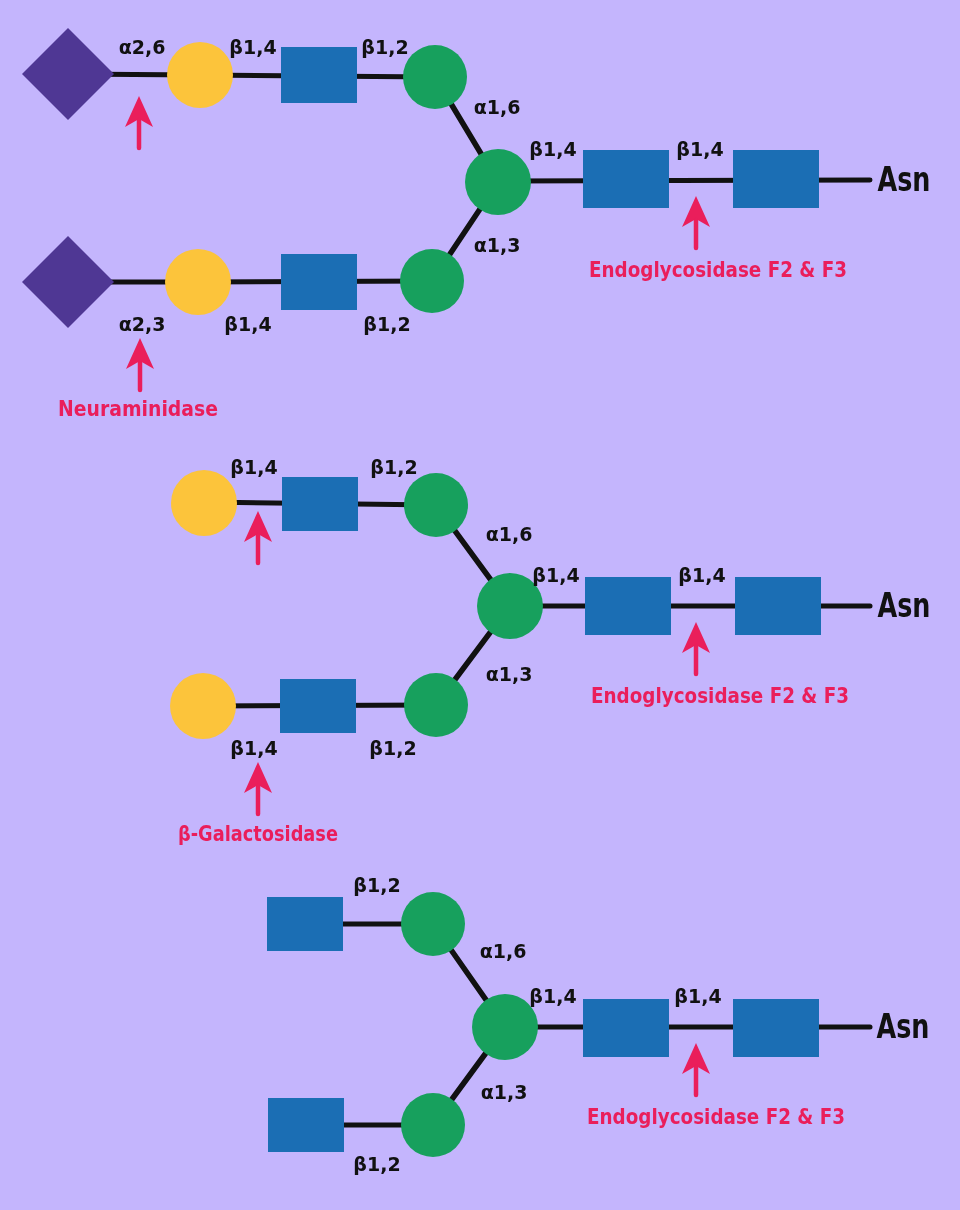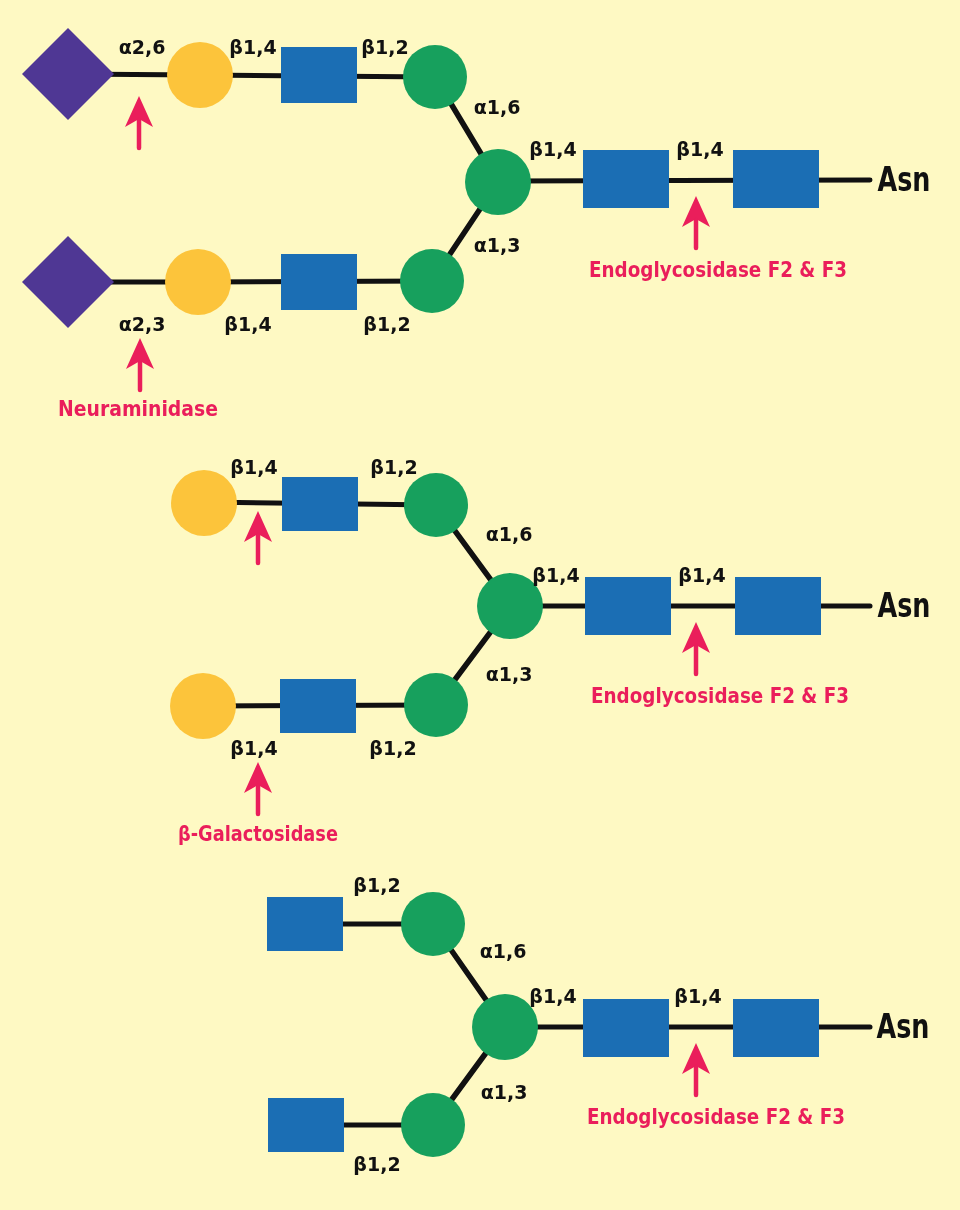--- a/index.html
+++ b/index.html
@@ -1,16 +1,16 @@
 <!DOCTYPE html>
 <html><head>
 <meta charset="utf-8">
 <style>
   html,body{margin:0;padding:0;background:#ffffff;}
-  .page{position:relative;width:960px;height:1210px;background:#fef9c3;overflow:hidden;}
+  .page{position:relative;width:960px;height:1210px;background:#c4b5fd;overflow:hidden;}
   svg{display:block;}
   svg text{
     font-family:"DejaVu Sans","Liberation Sans",sans-serif;
     font-weight:bold;
     fill:#111111;
   }
   .linkage{font-size:19px;}
   .asn{font-size:33px;}
   .enzyme{font-size:21px;fill:#ea1e5b;}
   .bond{stroke:#111111;stroke-width:5;fill:none;stroke-linecap:round;}

